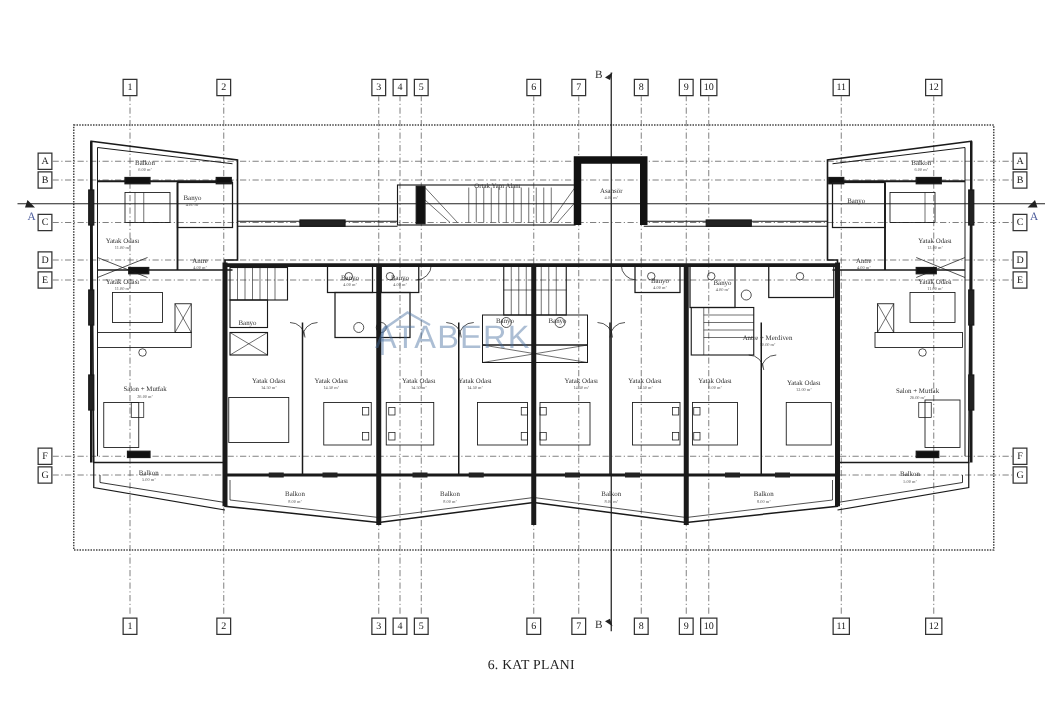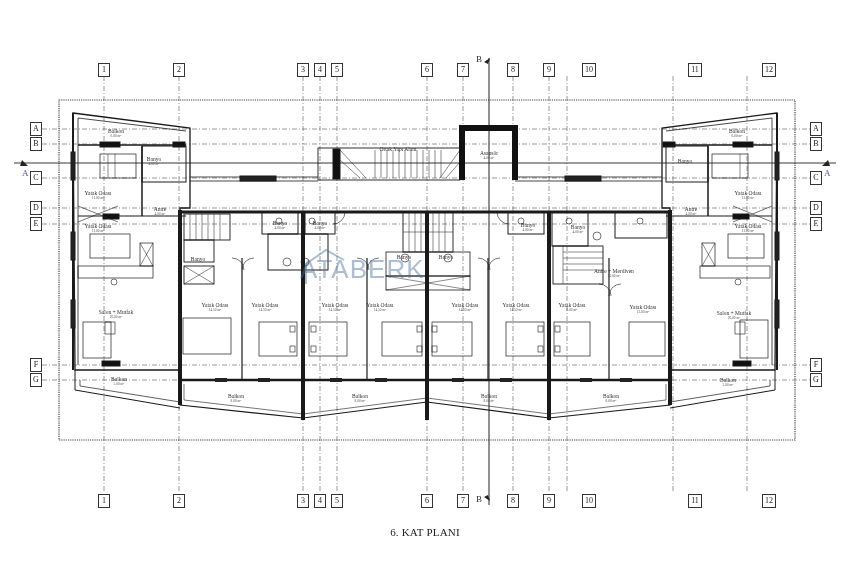--- a/index.html
+++ b/index.html
@@ -1,20 +1,20 @@
 <!DOCTYPE html>
 <html><head>
 <meta charset="utf-8">
 <style>
   html,body{margin:0;padding:0;background:#ffffff;}
   body{width:850px;height:566px;overflow:hidden;position:relative;font-family:"Liberation Serif","DejaVu Serif",serif;}
   #plan{position:absolute;left:0;top:0;width:850px;height:566px;}
   .title{position:absolute;left:0;top:526px;width:850px;text-align:center;font-size:11px;color:#222;letter-spacing:0.2px;font-family:"Liberation Serif",serif;}
   .grid-label{position:absolute;width:10px;height:12px;border:1px solid #333;background:#fff;font-size:8px;line-height:12px;text-align:center;color:#222;font-family:"Liberation Serif",serif;}
-  .grid-label.wide{width:12px;margin-left:22px;}
+  .grid-label.wide{width:12px;}
   .room{position:absolute;text-align:center;color:#333;font-family:"Liberation Serif",serif;white-space:nowrap;transform:translateX(-50%);}
   .room .nm{font-size:5.5px;display:block;line-height:6px;}
   .room .ar{font-size:3.5px;display:block;line-height:4px;color:#555;}
   .watermark{position:absolute;left:300px;top:254px;font-family:"Liberation Sans",sans-serif;font-size:26px;letter-spacing:1px;color:rgba(70,110,160,0.45);font-weight:400;text-align:center;}
   .wm-house{position:absolute;left:304px;top:246px;}
   .sec-label{position:absolute;font-size:9px;color:#333;font-family:"Liberation Serif",serif;}
 </style>
 </head>
 <body>
 

